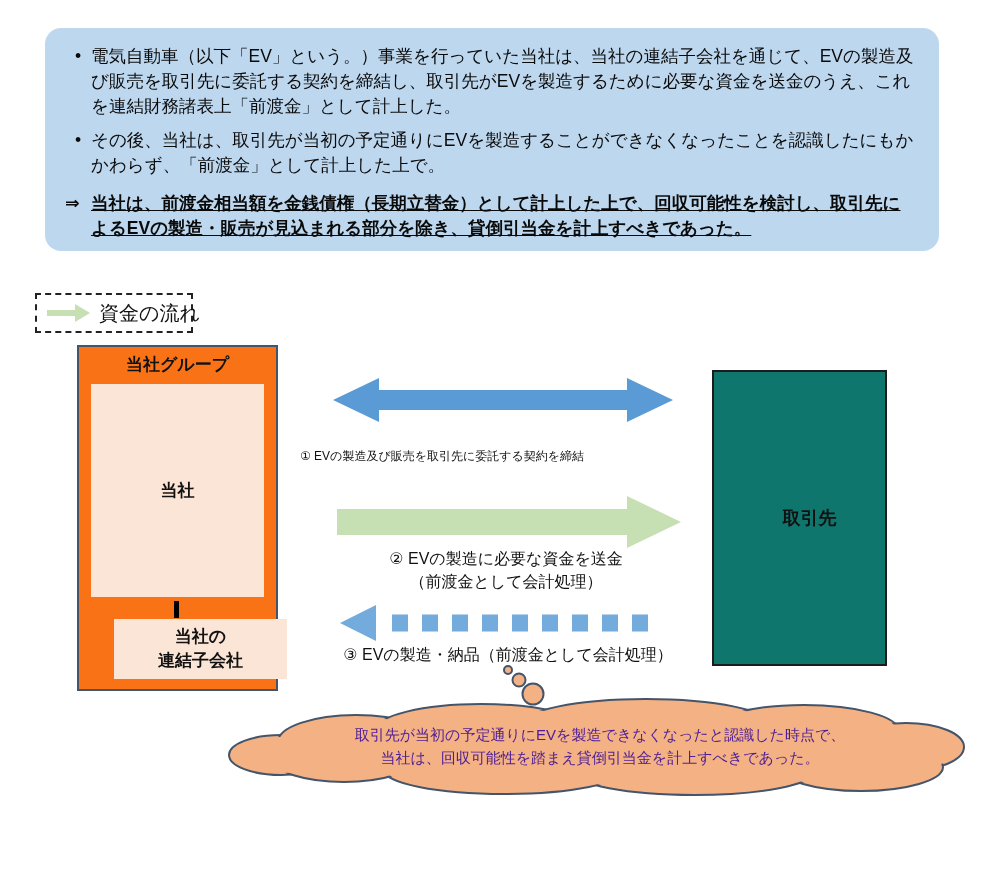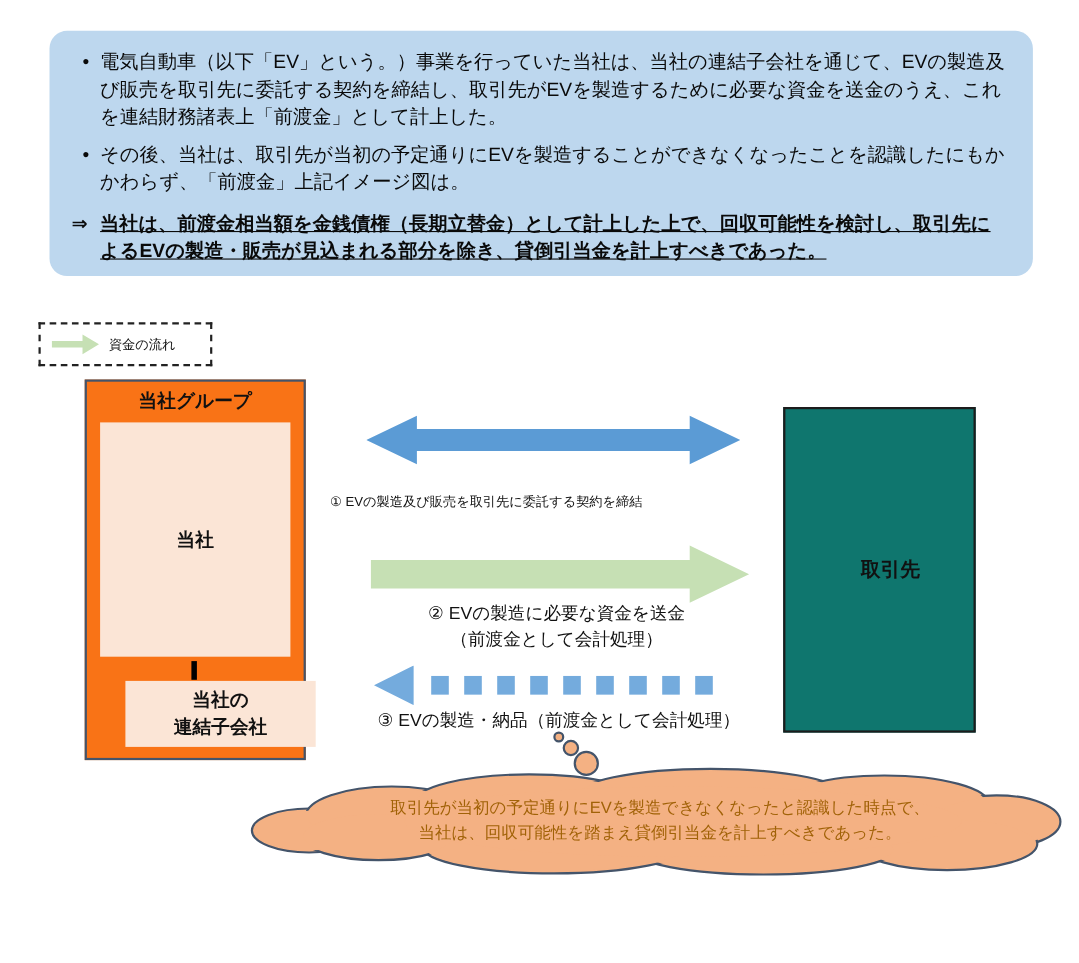--- a/index.html
+++ b/index.html
@@ -41,21 +41,21 @@
     left: 35px; top: 293px;
     width: 158px; height: 40px;
     border: 2px dashed #222;
     background: #fff;
     display: flex;
     align-items: center;
     gap: 8px;
     padding: 0 8px 0 10px;
   }
   .legend-arrow { width: 44px; height: 22px; flex: 0 0 auto; }
-  .legend-label { font-size: 12px; white-space: nowrap; }
+  .legend-label { font-size: 20px; white-space: nowrap; }
 
   
   .group-box {
     position: absolute;
     left: 77px; top: 345px;
     width: 201px; height: 346px;
     background: #f97316;
     border: 2px solid var(--outline_dark);
   }
   .group-title {
@@ -124,42 +124,42 @@
   .fill-green  { fill: var(--arrow_green); }
 
   
   .thought-svg { position: absolute; left: 497px; top: 662px; width: 52px; height: 45px; }
   .cloud-svg { position: absolute; left: 226px; top: 697px; width: 742px; height: 102px; }
   .cloud-stroked { fill: var(--cloud_fill); stroke: var(--outline_dark); stroke-width: 2; }
   .cloud-flat { fill: var(--cloud_fill); stroke: none; }
   .cloud-text {
     position: absolute; left: 280px; top: 723px; width: 640px;
     font-size: 15px; line-height: 23px;
-    text-align: center; color: #a16207;
+    text-align: center; color: #4c1d95;
   }
 
   
   .footnote {
     position: absolute; left: 425px; top: 800px; width: 510px;
     font-size: 18px; white-space: nowrap;
   }
 </style>
 </head>
 <body>
 
 <div class="canvas">
 
   <div class="summary-box">
     <div class="bullet-row">
       <span class="bullet-marker">•</span>
       <span class="bullet-text">電気自動車（以下「EV」という。）事業を行っていた当社は、当社の連結子会社を通じて、EVの製造及び販売を取引先に委託する契約を締結し、取引先がEVを製造するために必要な資金を送金のうえ、これを連結財務諸表上「前渡金」として計上した。</span>
     </div>
     <div class="bullet-row">
       <span class="bullet-marker">•</span>
-      <span class="bullet-text">その後、当社は、取引先が当初の予定通りにEVを製造することができなくなったことを認識したにもかかわらず、「前渡金」上記イメージ図は。</span>
+      <span class="bullet-text">その後、当社は、取引先が当初の予定通りにEVを製造することができなくなったことを認識したにもかかわらず、「前渡金」として計上した上で。</span>
     </div>
     <div class="conclusion-row">
       <span class="conclusion-marker">⇒</span>
       <span class="conclusion-text">当社は、前渡金相当額を金銭債権（長期立替金）として計上した上で、回収可能性を検討し、取引先によるEVの製造・販売が見込まれる部分を除き、貸倒引当金を計上すべきであった。</span>
     </div>
   </div>
 
   <div class="legend">
     <svg class="legend-arrow" viewBox="0 0 44 22">
       <polygon class="fill-green" points="0,8 28,8 28,2 43,11 28,20 28,14 0,14"></polygon>

